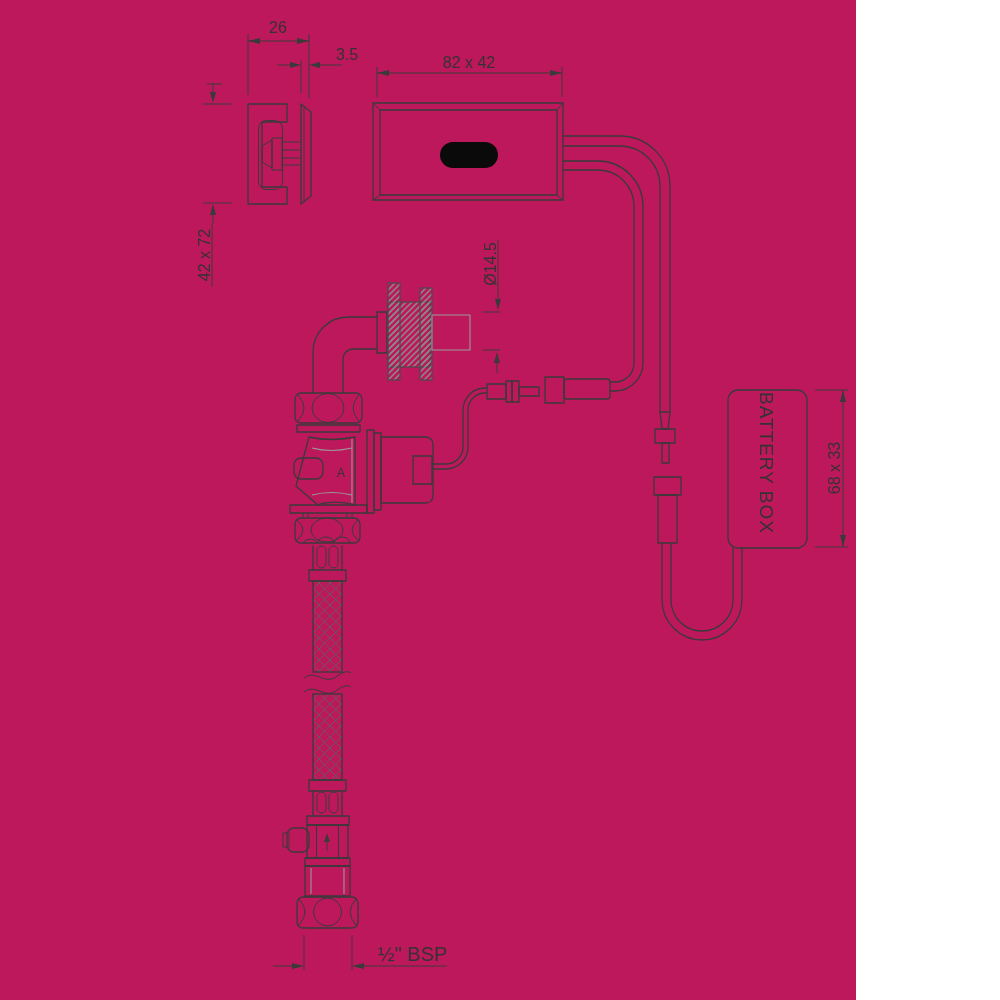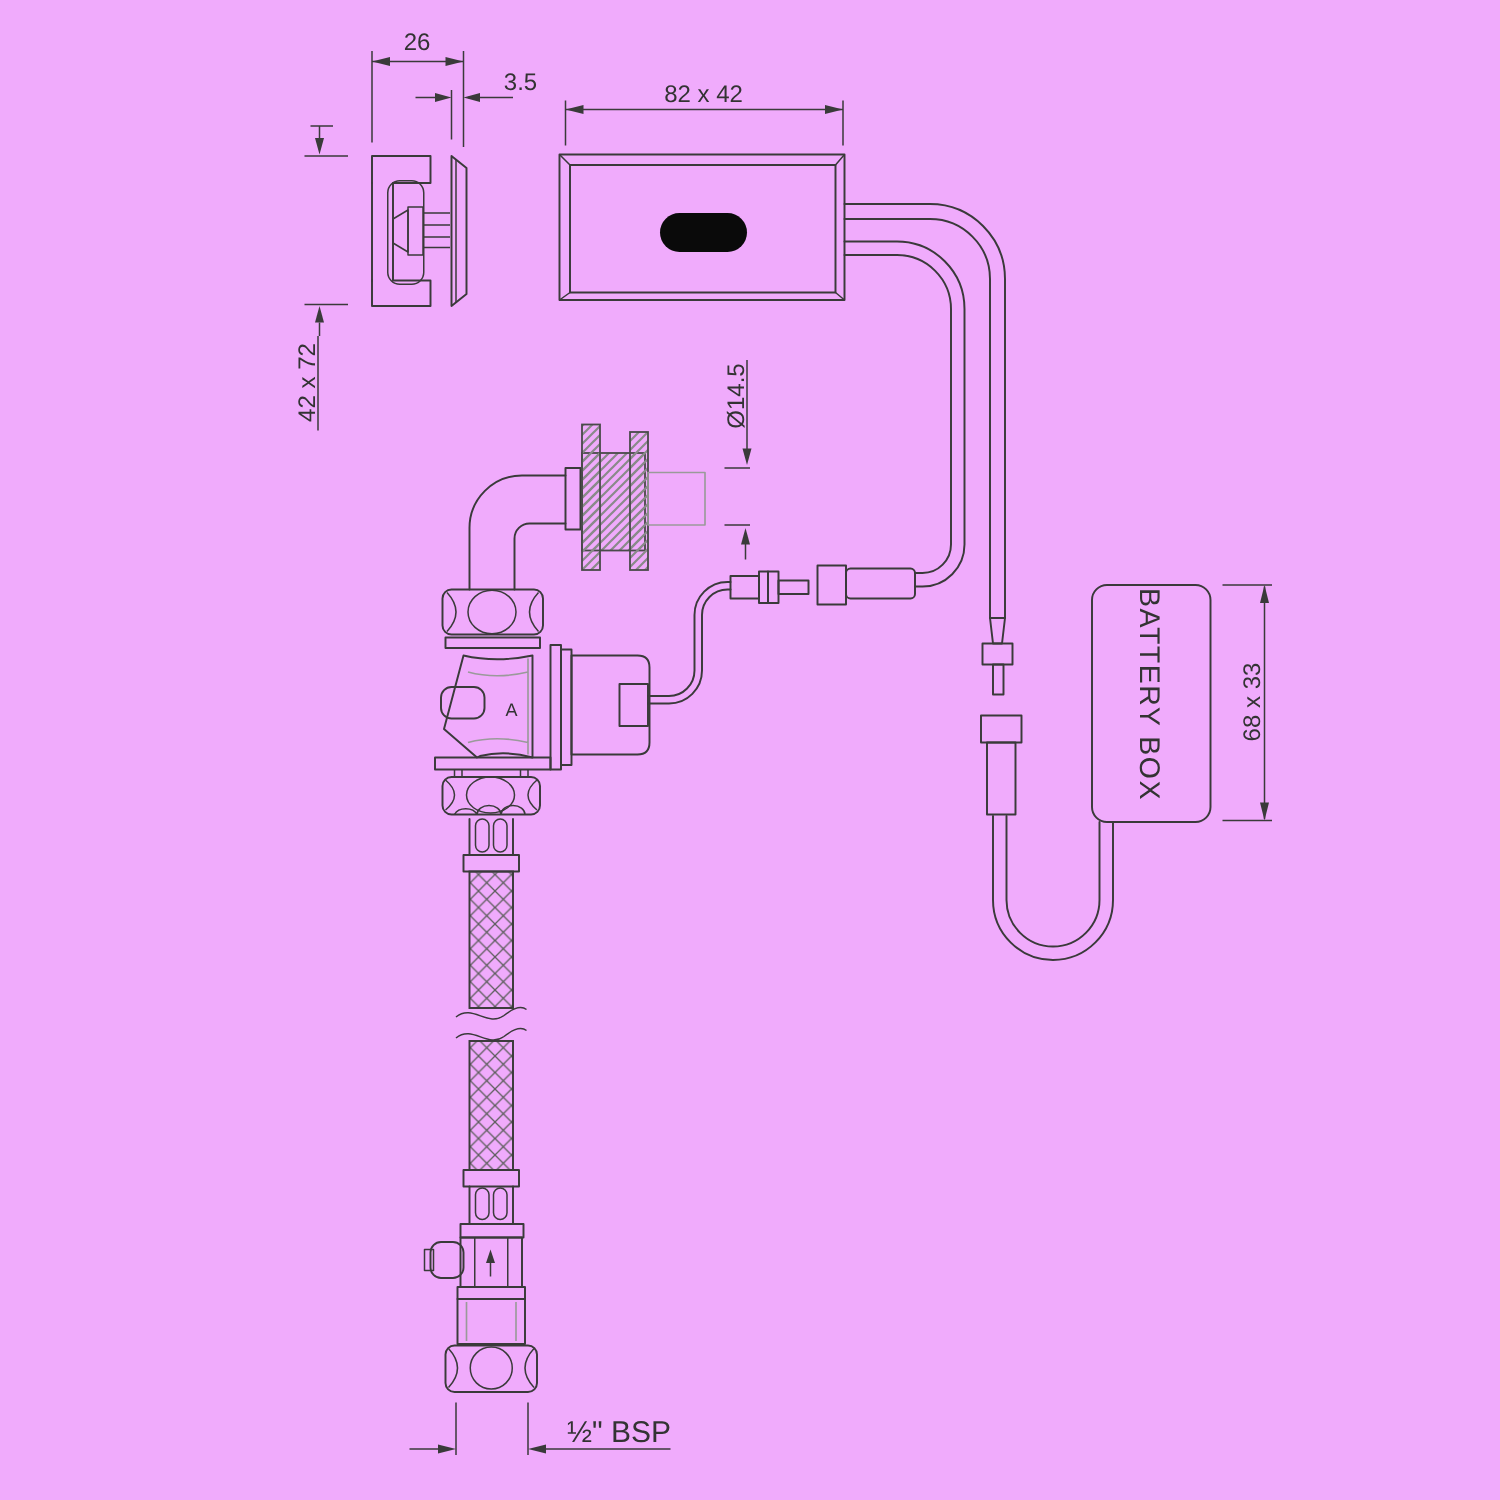--- a/index.html
+++ b/index.html
@@ -1,16 +1,16 @@
 <!DOCTYPE html>
 <html><head>
 <meta charset="utf-8">
 <style>
   html,body{margin:0;padding:0;background:#fff;}
-  .page{width:1000px;height:1000px;background:#f0abfc;position:relative;overflow:hidden;}
+  .page{width:856px;height:1000px;background:#be185d;position:relative;overflow:hidden;}
   svg{display:block;}
   svg text{font-family:"Liberation Sans",sans-serif;fill:#333;}
   .ln{fill:none;stroke:#3a3a3a;stroke-width:1.3;stroke-linejoin:round;stroke-linecap:round;}
   .lnthin{fill:none;stroke:#3a3a3a;stroke-width:1;stroke-linejoin:round;}
   .lt{fill:none;stroke:#9a9a9a;stroke-width:1.1;stroke-linejoin:round;}
   .dim{fill:none;stroke:#3a3a3a;stroke-width:1;}
   .arw{fill:#3a3a3a;stroke:none;}
   .txt{font-size:16px;}
   .txtbig{font-size:20px;}
 </style>

